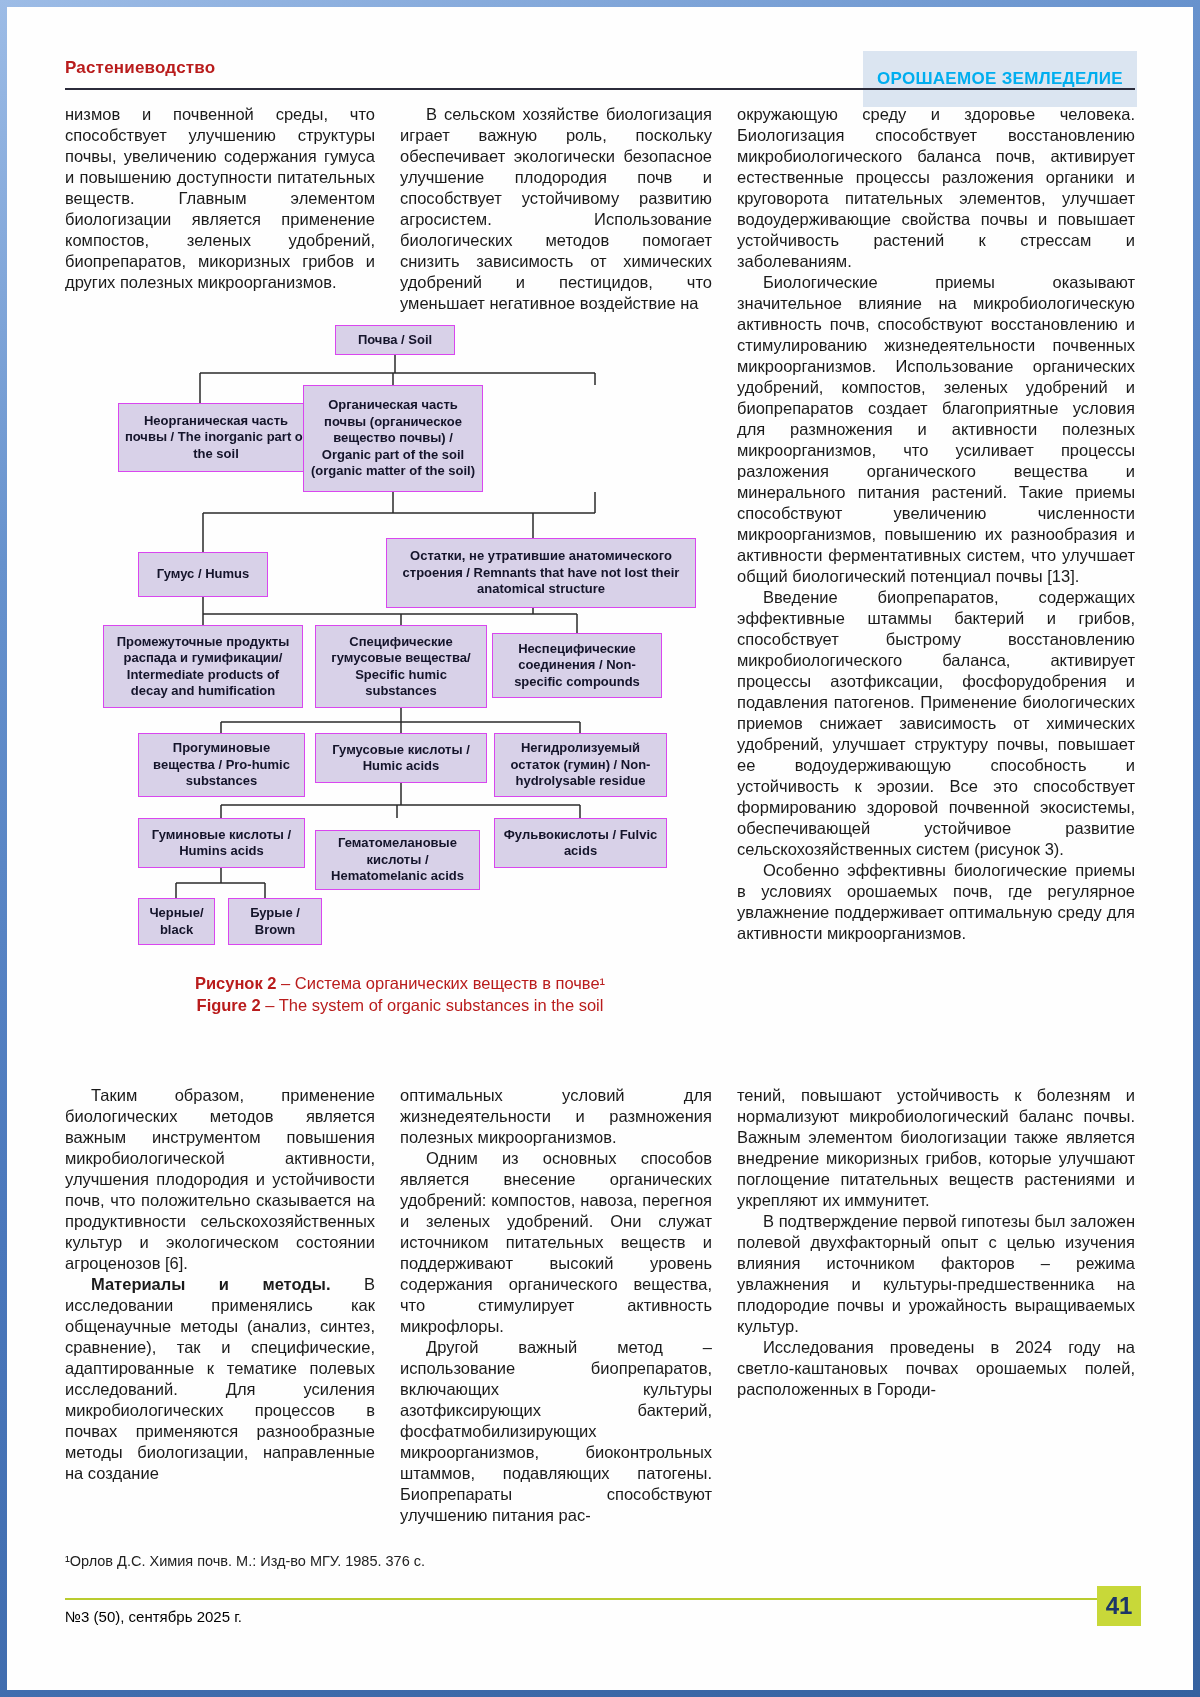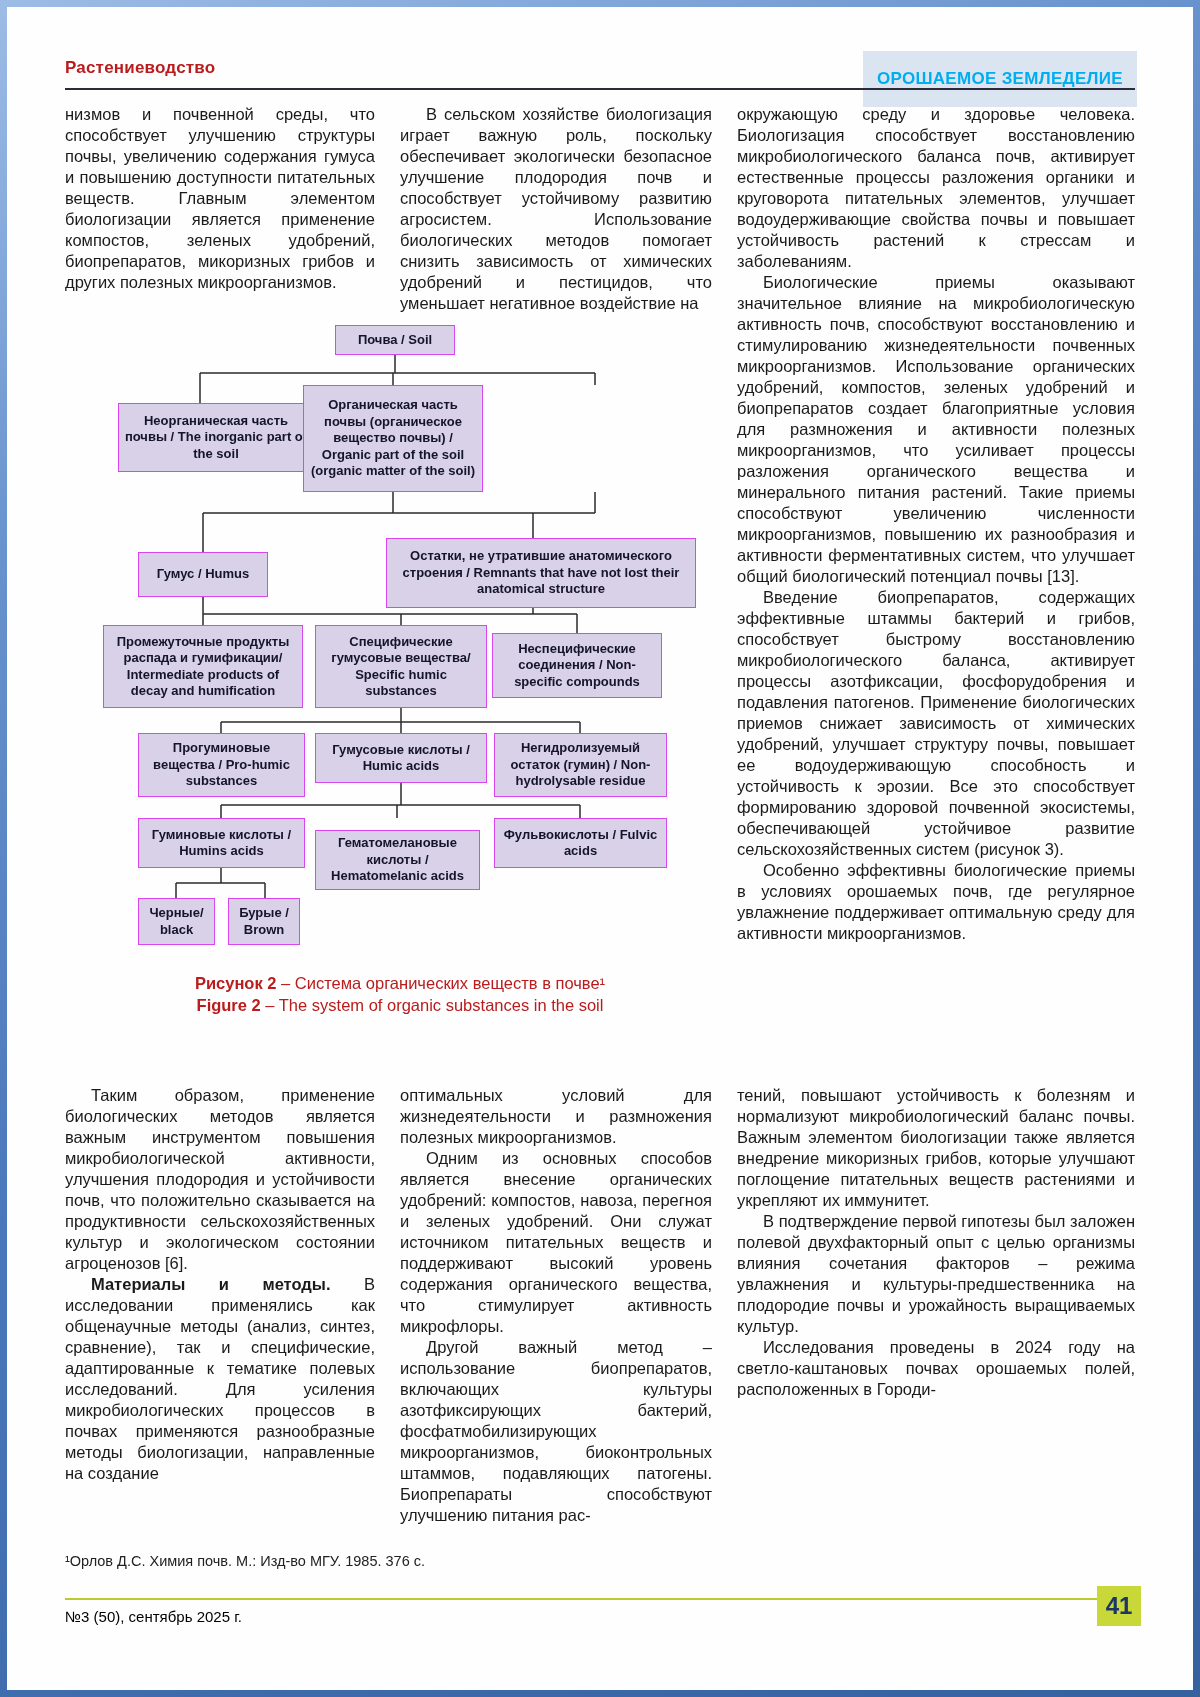--- a/index.html
+++ b/index.html
@@ -82,40 +82,40 @@
   <div class="node" style="left:3px;   top:307px; width:200px; height:83px;">Промежуточные продукты распада и гумификации/ Intermediate products of decay and humification</div>
   <div class="node" style="left:215px; top:307px; width:172px; height:83px;">Специфические гумусовые вещества/ Specific humic substances</div>
   <div class="node" style="left:392px; top:315px; width:170px; height:65px;">Неспецифические соединения / Non-specific compounds</div>
   <div class="node" style="left:38px;  top:415px; width:167px; height:64px;">Прогуминовые вещества / Pro-humic substances</div>
   <div class="node" style="left:215px; top:415px; width:172px; height:50px;">Гумусовые кислоты / Humic acids</div>
   <div class="node" style="left:394px; top:415px; width:173px; height:64px;">Негидролизуемый остаток (гумин) / Non-hydrolysable residue</div>
   <div class="node" style="left:38px;  top:500px; width:167px; height:50px;">Гуминовые кислоты / Humins acids</div>
   <div class="node" style="left:215px; top:500px; width:165px; height:60px;margin-top:12px;">Гематомелановые кислоты / Hematomelanic acids</div>
   <div class="node" style="left:394px; top:500px; width:173px; height:50px;">Фульвокислоты / Fulvic acids</div>
   <div class="node" style="left:38px;  top:580px; width:77px;  height:47px;">Черные/ black</div>
-  <div class="node" style="left:128px; top:580px; width:72px;  height:47px;">Бурые / Brown</div>
+  <div class="node" style="left:128px; top:580px; width:94px;  height:47px;">Бурые / Brown</div>
 </div>
 
 <div class="fig-caption">
   <div><b>Рисунок 2</b> <span>– Система органических веществ в почве¹</span></div>
   <div><b>Figure 2</b> <span>– The system of organic substances in the soil</span></div>
 </div>
 
 <div class="col" style="left:65px; top:1085px; width:310px;" lang="ru">
   <p>Таким образом, применение биологических методов является важным инструментом повышения микробиологической активности, улучшения плодородия и устойчивости почв, что положительно сказывается на продуктивности сельскохозяйственных культур и экологическом состоянии агроценозов [6].</p>
   <p><b class="lead">Материалы и методы.</b> <span>В исследовании применялись как общенаучные методы (анализ, синтез, сравнение), так и специфические, адаптированные к тематике полевых исследований. Для усиления микробиологических процессов в почвах применяются разнообразные методы биологизации, направленные на создание</span></p>
 </div>
 <div class="col" style="left:400px; top:1085px; width:312px;" lang="ru">
   <p class="ni">оптимальных условий для жизнедеятельности и размножения полезных микроорганизмов.</p>
   <p>Одним из основных способов является внесение органических удобрений: компостов, навоза, перегноя и зеленых удобрений. Они служат источником питательных веществ и поддерживают высокий уровень содержания органического вещества, что стимулирует активность микрофлоры.</p>
   <p>Другой важный метод – использование биопрепаратов, включающих культуры азотфиксирующих бактерий, фосфатмобилизирующих микроорганизмов, биоконтрольных штаммов, подавляющих патогены. Биопрепараты способствуют улучшению питания рас-</p>
 </div>
 <div class="col" style="left:737px; top:1085px; width:398px;" lang="ru">
   <p class="ni">тений, повышают устойчивость к болезням и нормализуют микробиологический баланс почвы. Важным элементом биологизации также является внедрение микоризных грибов, которые улучшают поглощение питательных веществ растениями и укрепляют их иммунитет.</p>
-  <p>В подтверждение первой гипотезы был заложен полевой двухфакторный опыт с целью организмы влияния сочетания факторов – режима увлажнения и культуры-предшественника на плодородие почвы и урожайность выращиваемых культур.</p>
+  <p>В подтверждение первой гипотезы был заложен полевой двухфакторный опыт с целью изучения влияния источником факторов – режима увлажнения и культуры-предшественника на плодородие почвы и урожайность выращиваемых культур.</p>
   <p>Исследования проведены в 2024 году на светло-каштановых почвах орошаемых полей, расположенных в Городи-</p>
 </div>
 
 <div class="footnote">¹Орлов Д.С. Химия почв. М.: Изд-во МГУ. 1985. 376 с.</div>
 
 <div class="foot-rule"></div>
 <div class="foot-issue">№3 (50), сентябрь 2025 г.</div>
 <div class="page-badge">41</div>
 
 </body></html>

